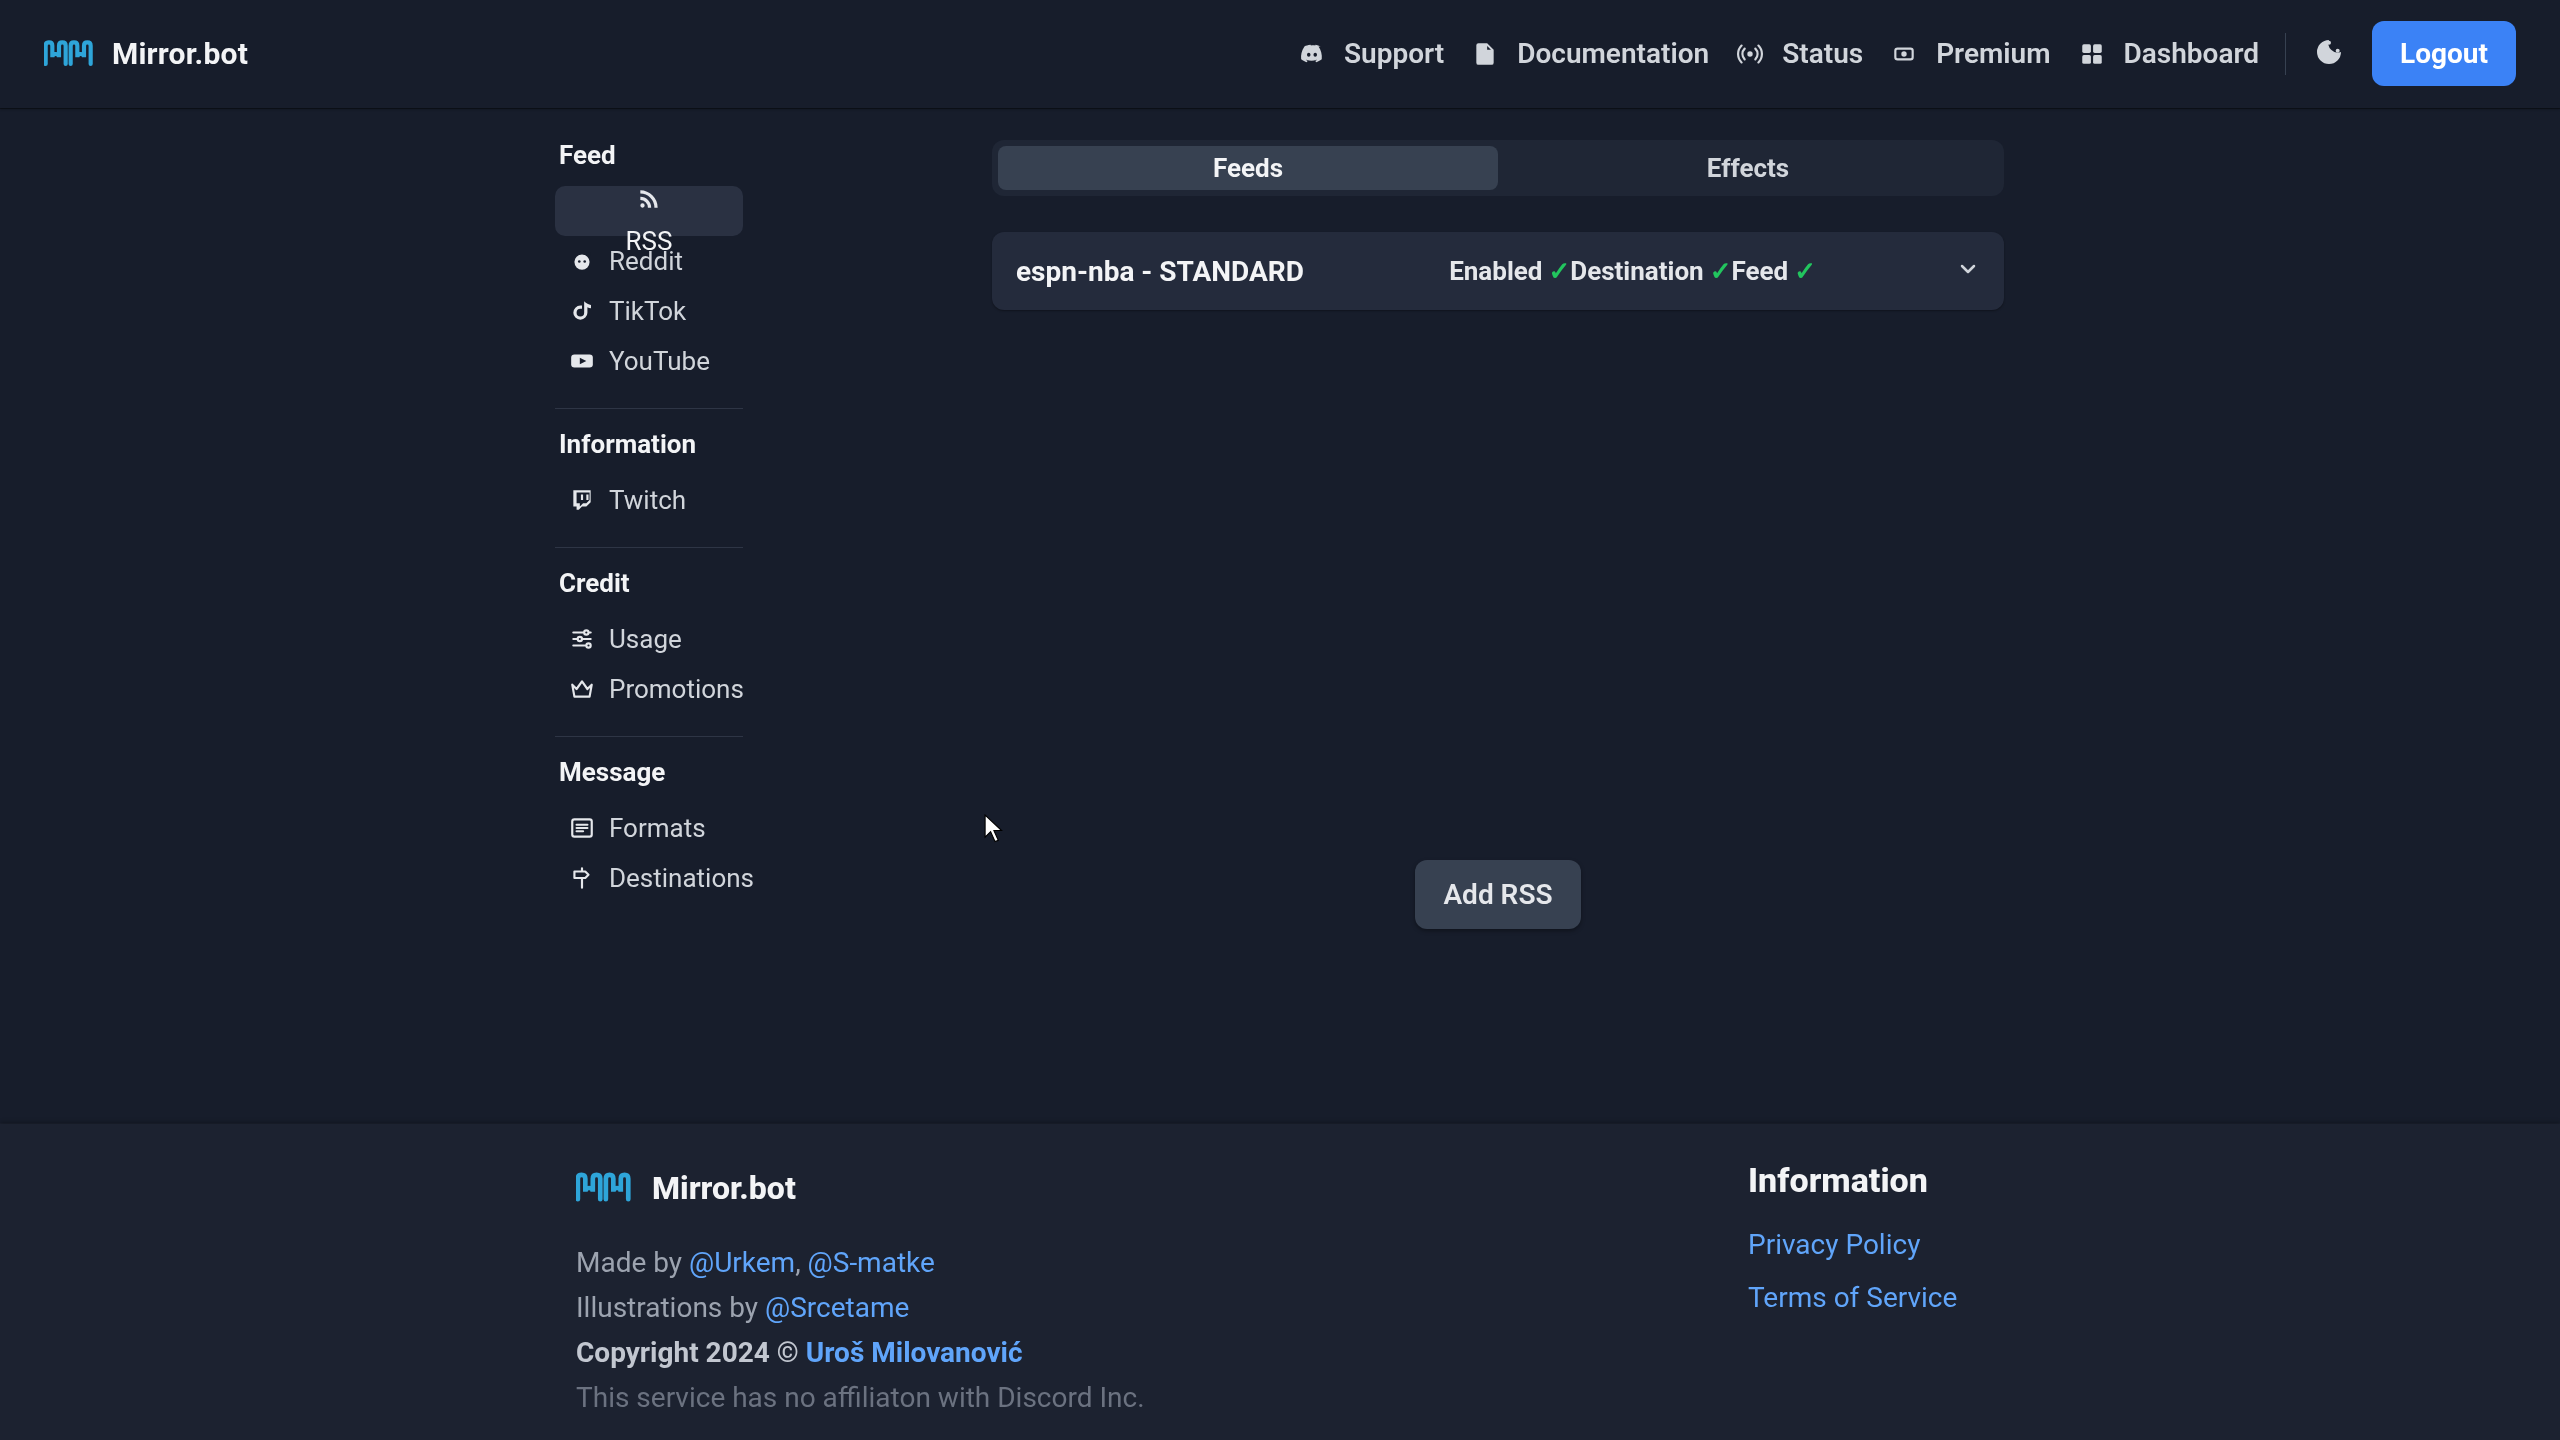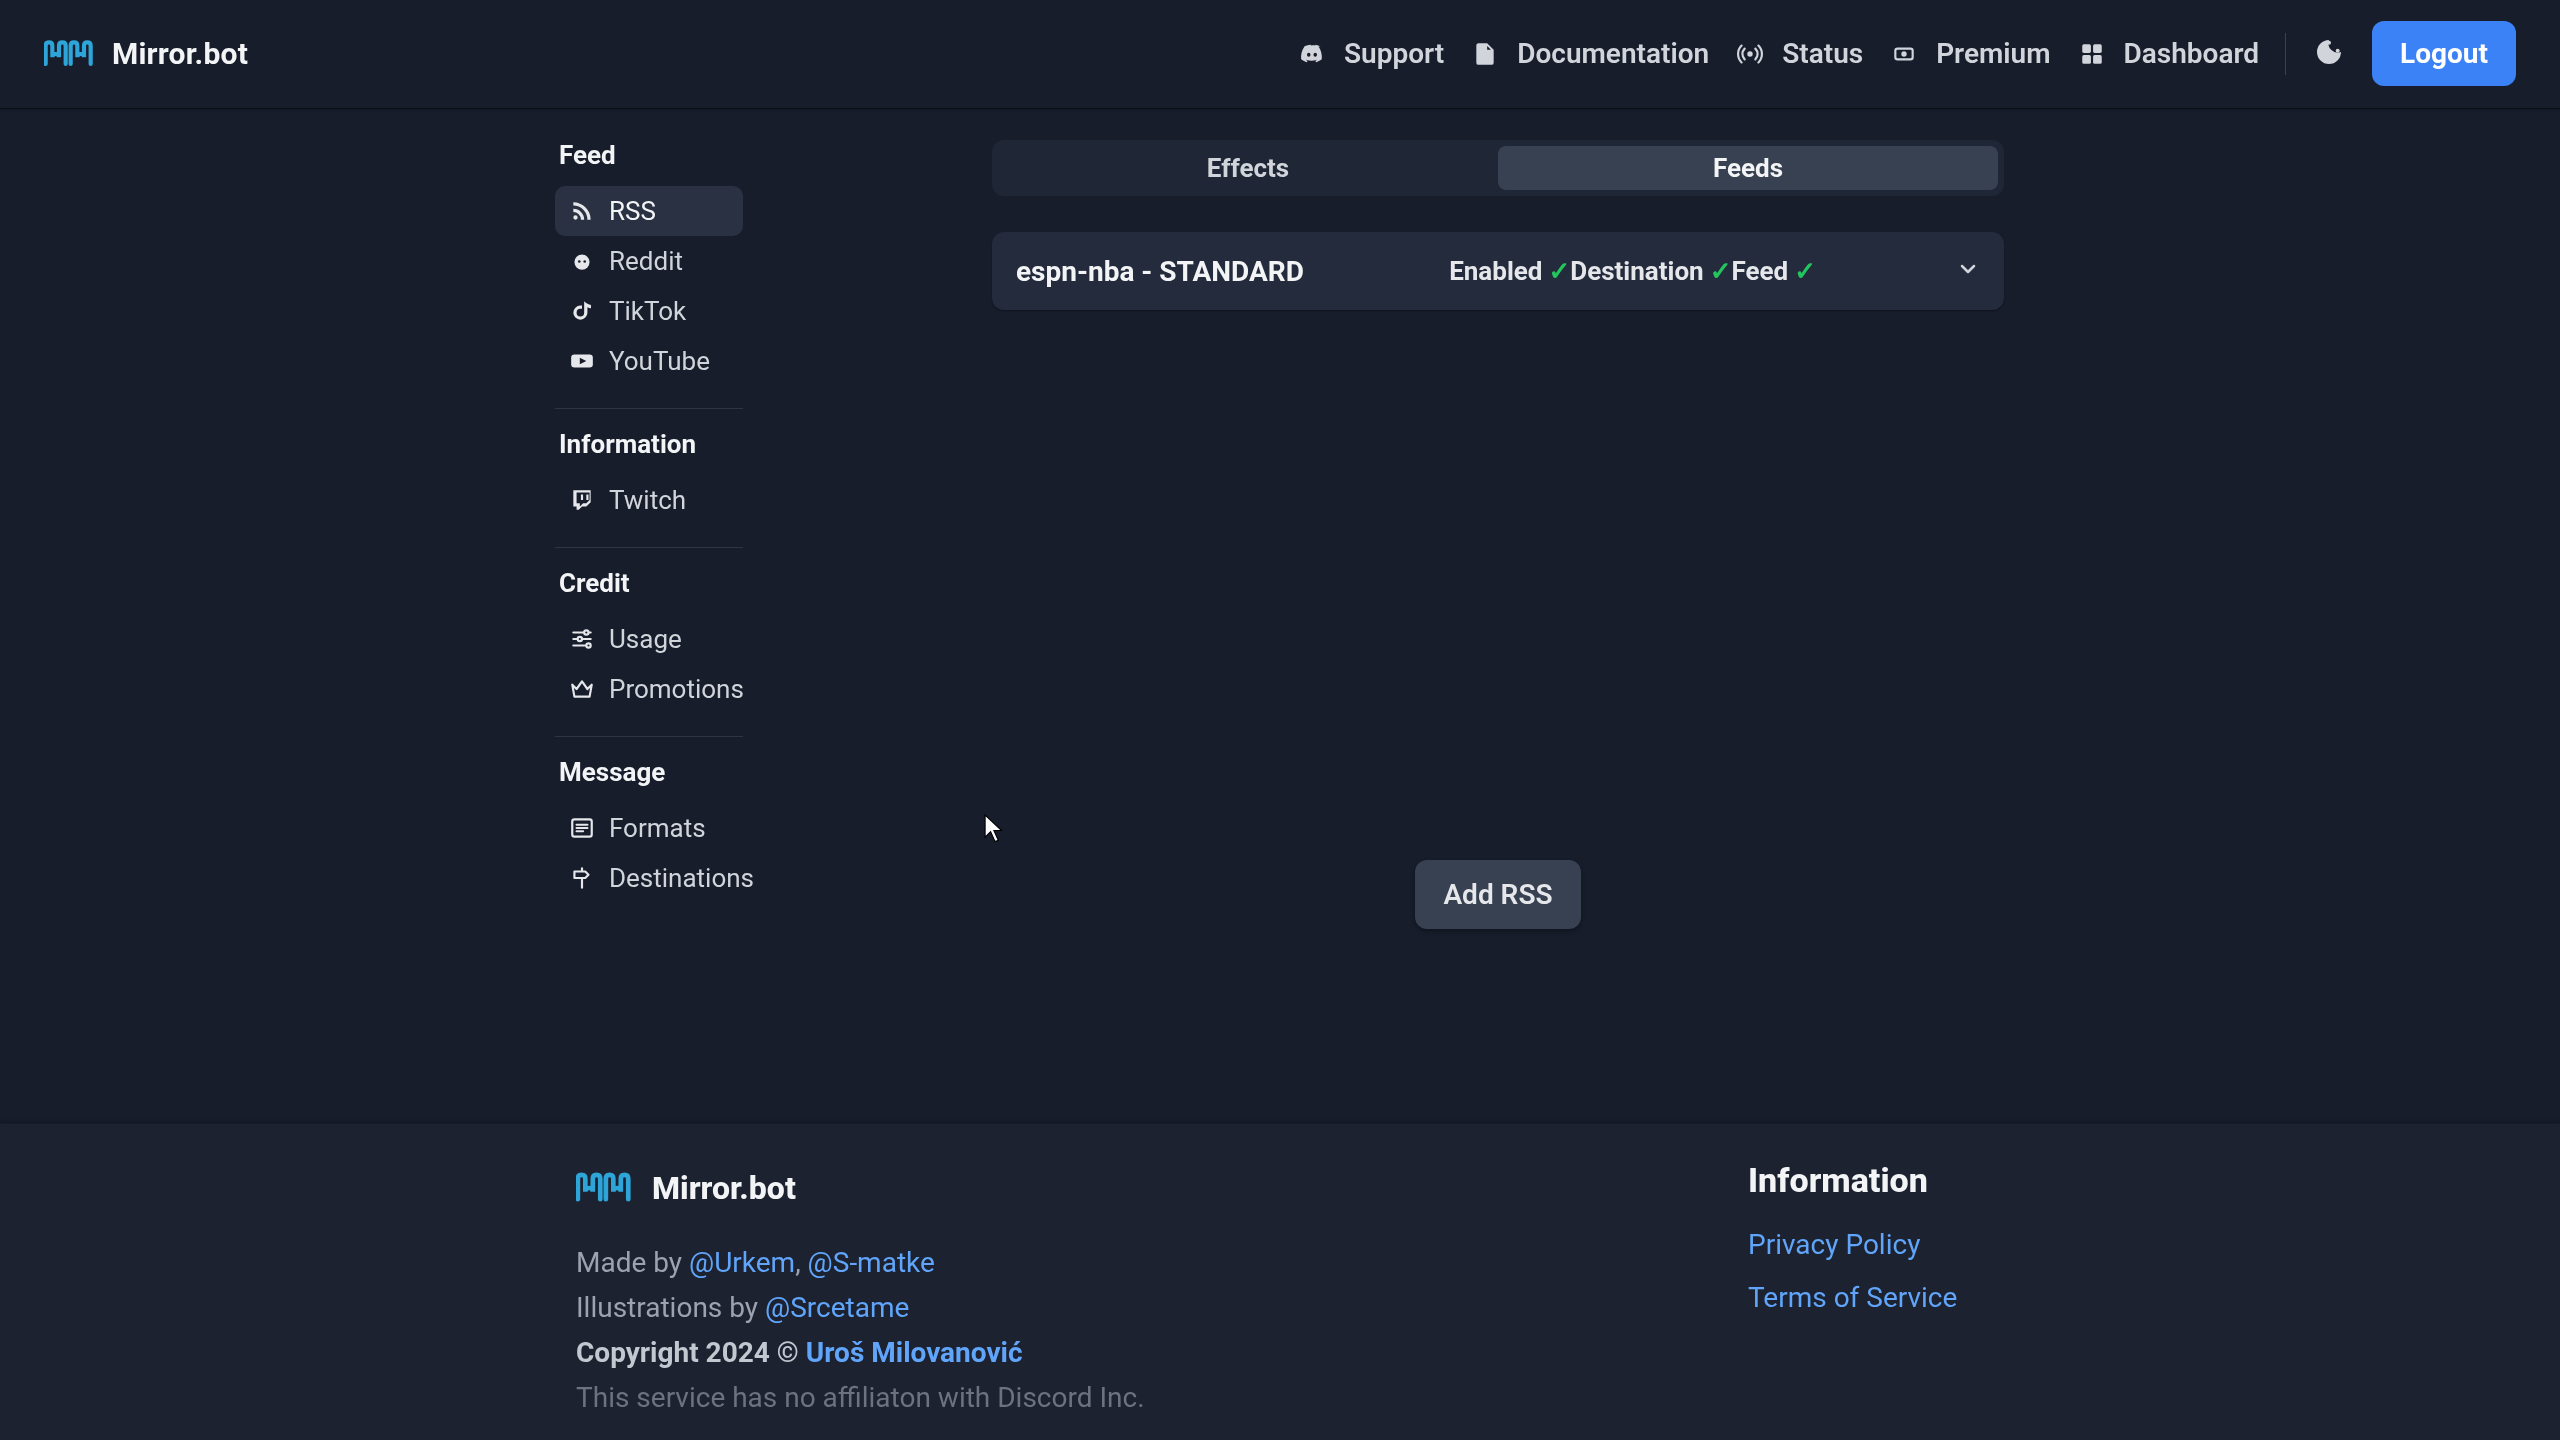--- a/index.html
+++ b/index.html
@@ -141,20 +141,21 @@
   padding: 0 14px;
   border-radius: 10px;
   font-size: 26px;
   color: #D1D5DB;
   cursor: pointer;
 }
 
 .side-item.active {
   background: #2A3142;
   color: #F3F4F6;
+  flex-direction: column;
 }
 
 .side-item .ico {
   width: 26px; height: 26px;
   display:flex; align-items:center; justify-content:center;
   color:#E5E7EB;
 }
 .side-item .ico svg { width:26px; height:26px; }
 
 .side-divider {
@@ -505,25 +506,25 @@
               <path d="M12 3v3M12 12v9M5 6h10l3 3-3 3H5V6z" fill="none" stroke="currentColor" stroke-width="2" stroke-linecap="round" stroke-linejoin="round"></path>
             </svg>
         </span>
         <span>Destinations</span>
       </div>
     </div>
 
     <div class="main-col">
 
       <div class="tabs">
+        <div class="tab active">
+          <span>Feeds</span>
+        </div>
         <div class="tab">
           <span>Effects</span>
-        </div>
-        <div class="tab active">
-          <span>Feeds</span>
         </div>
       </div>
 
       <div class="feed-card">
         <div class="feed-title">espn-nba - STANDARD</div>
         <div class="feed-status-group">
           <div class="status-pair">
             <span>Enabled</span>
             <span class="check">✓</span>
           </div>

